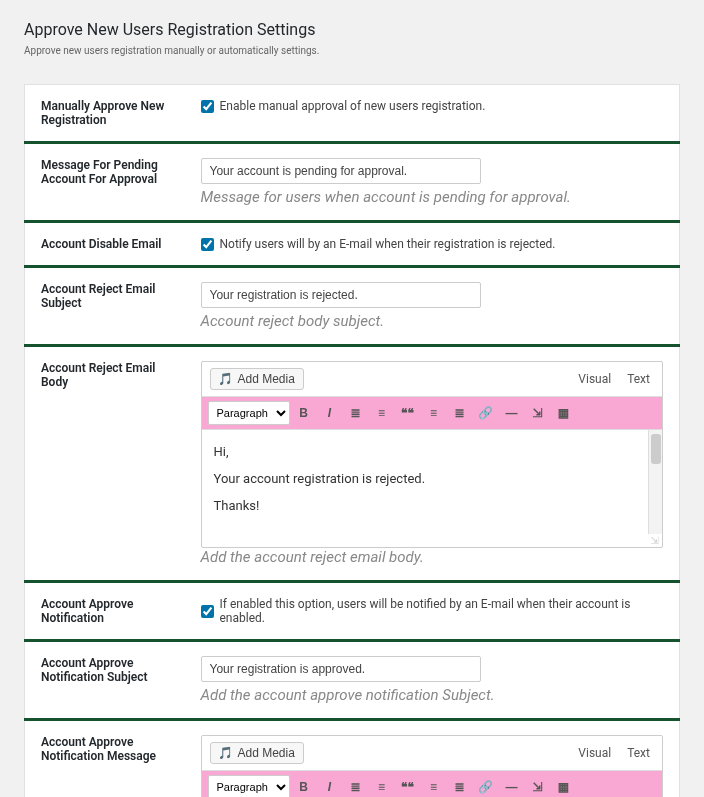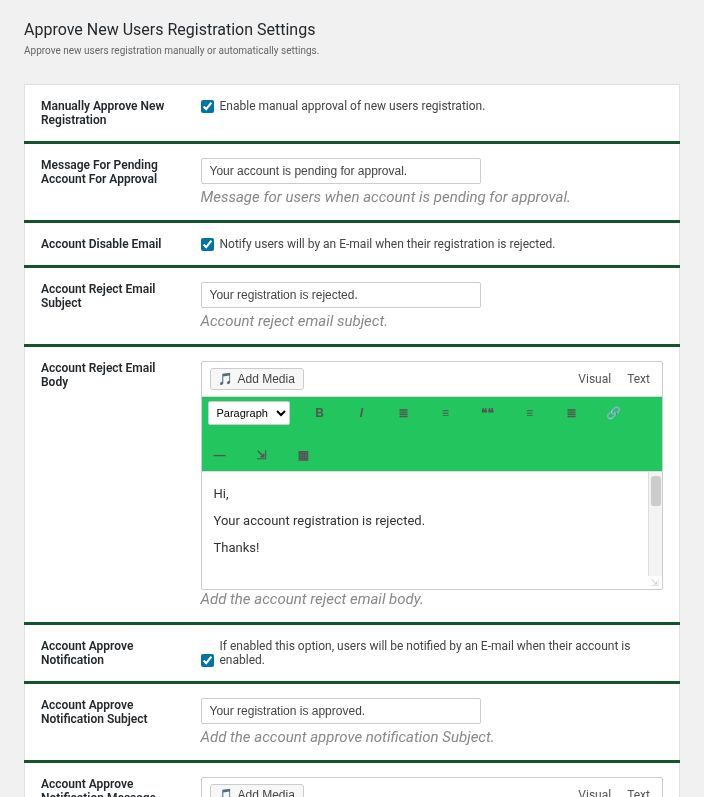--- a/index.html
+++ b/index.html
@@ -43,21 +43,21 @@
       font-size: 12px;
       color: #23282d;
       padding-right: 10px;
     }
     .value-cell {
       font-size: 12px;
       color: #555;
     }
     .checkbox-row {
       display: flex;
-      align-items: flex-end;
+      align-items: center;
       gap: 6px;
     }
     .checkbox-row input[type="checkbox"] {
       margin-top: 1px;
       accent-color: #0073aa;
       flex-shrink: 0;
     }
     .checkbox-label {
       color: #444;
     }
@@ -109,24 +109,24 @@
       color: #555;
       text-align: right;
     }
     .visual-text-tabs span {
       cursor: pointer;
       padding: 2px 4px;
     }
     .toolbar {
       display: flex;
       align-items: center;
-      gap: 18px;
+      gap: 2px;
       padding: 4px 6px;
       border-bottom: 1px solid #ddd;
-      background: #22c55e;
+      background: #f9a8d4;
       flex-wrap: wrap;
     }
     .toolbar select {
       padding: 2px 4px;
       font-size: 11px;
       border: 1px solid #ccc;
       border-radius: 2px;
       background: #fff;
       cursor: pointer;
       height: 24px;
@@ -213,21 +213,21 @@
       <div class="checkbox-row">
         <input type="checkbox" checked="" style="">
         <span class="checkbox-label">Notify users will by an E-mail when their registration is rejected.</span>
       </div>
         </td>
   </tr>
       <tr>
     <td class="label-cell">Account Reject Email Subject</td>
     <td class="value-cell">
       <input type="text" class="text-input" value="Your registration is rejected." style="">
-      <span class="hint-text">Account reject email subject.</span></td>
+      <span class="hint-text">Account reject body subject.</span></td>
   </tr>
       <tr>
     <td class="label-cell">Account Reject Email Body</td>
     <td class="value-cell">
       <div class="editor-container">
         <div class="editor-header">
           <button class="add-media-btn">
             <span>🎵</span>
             Add Media
           </button>

